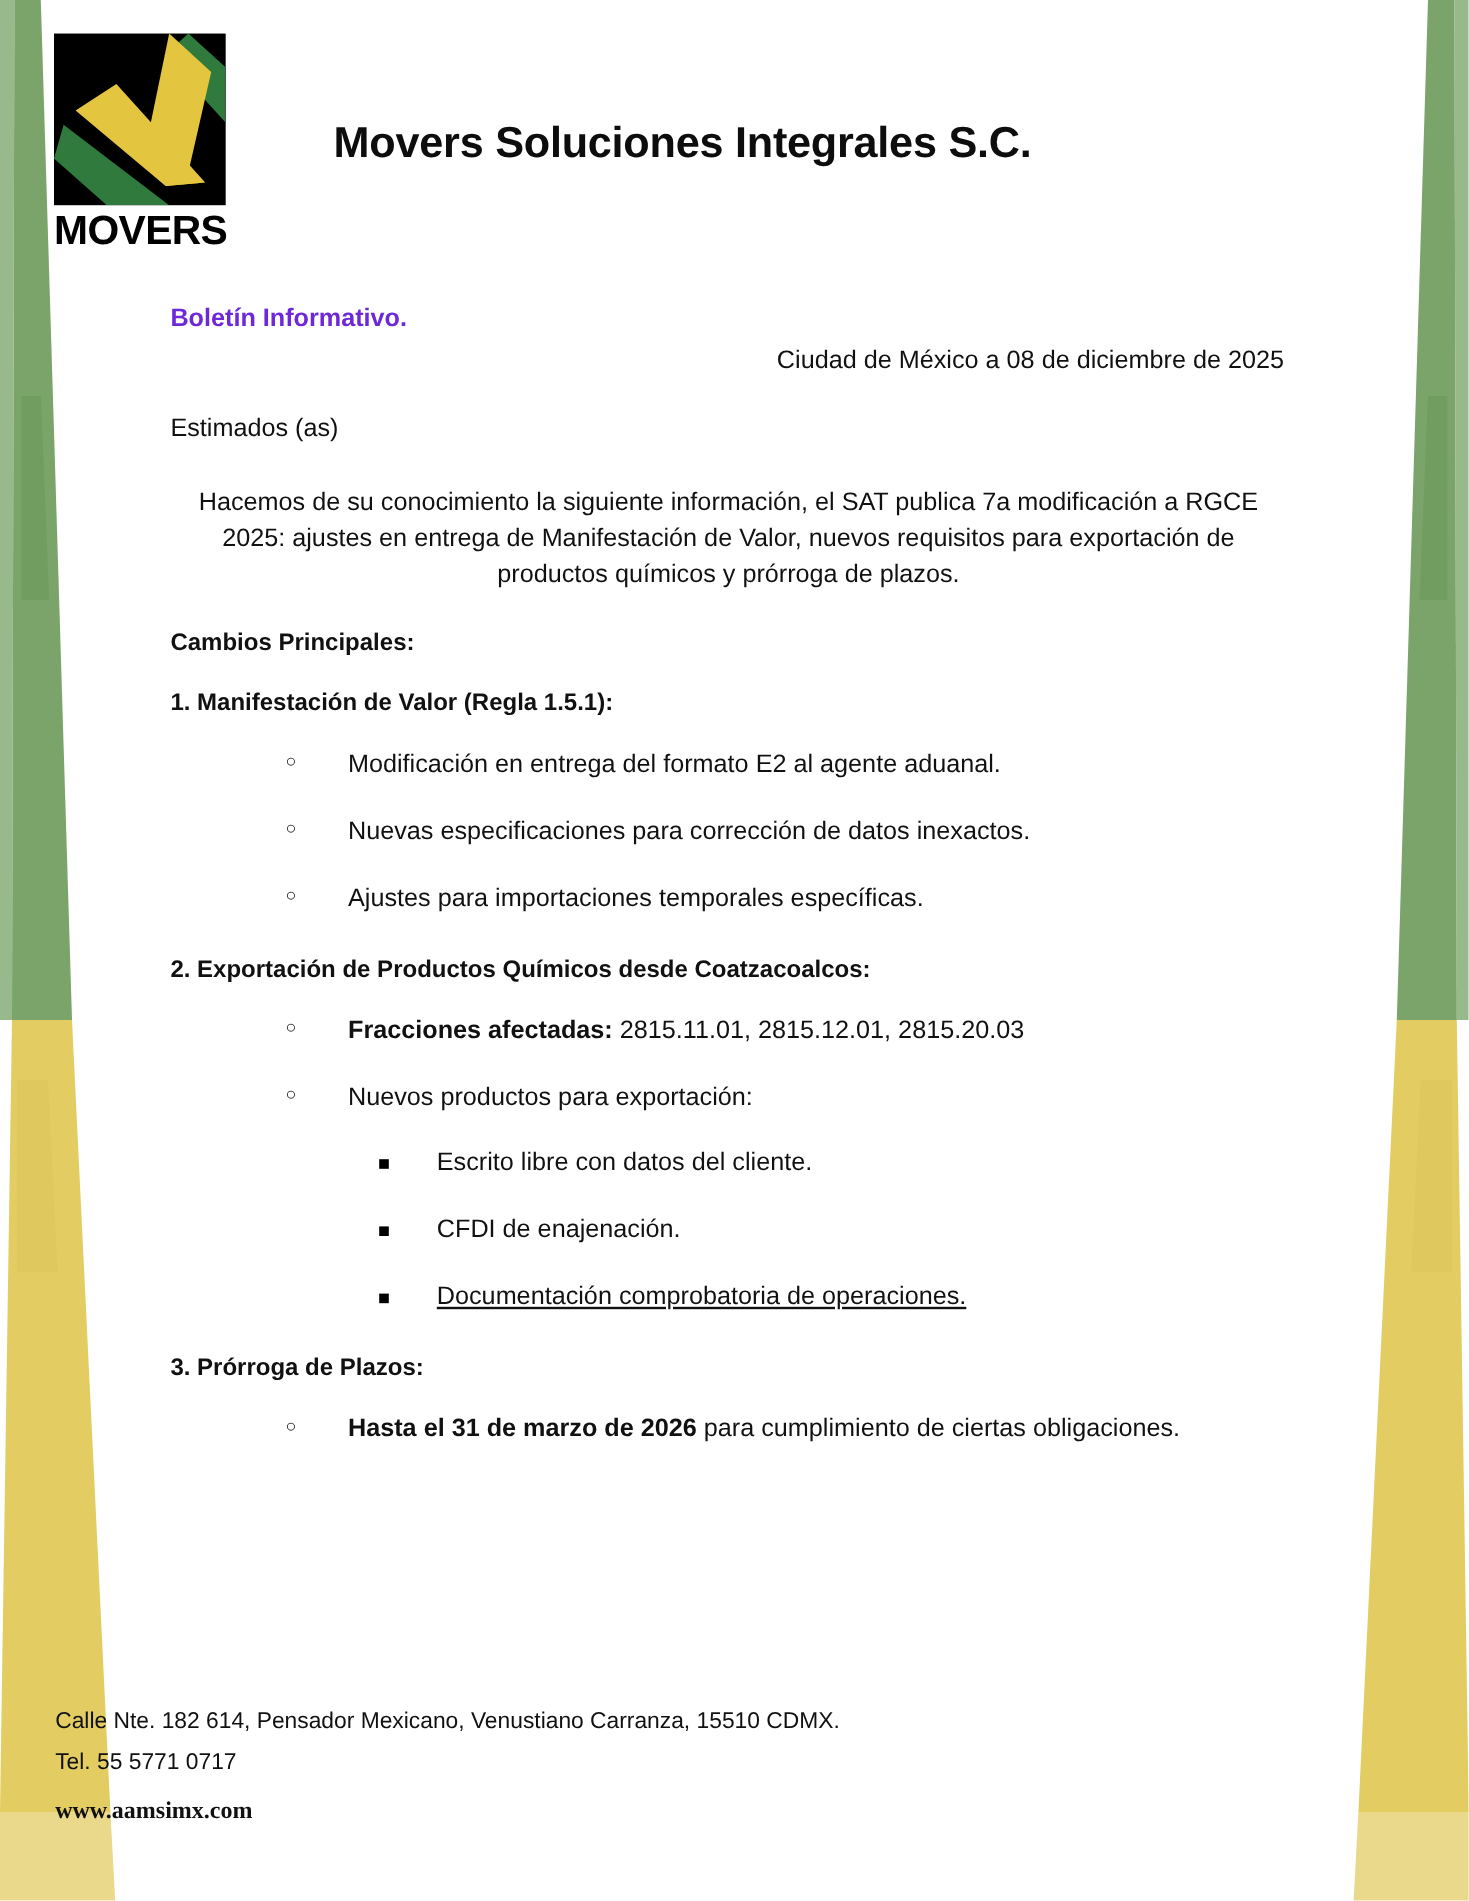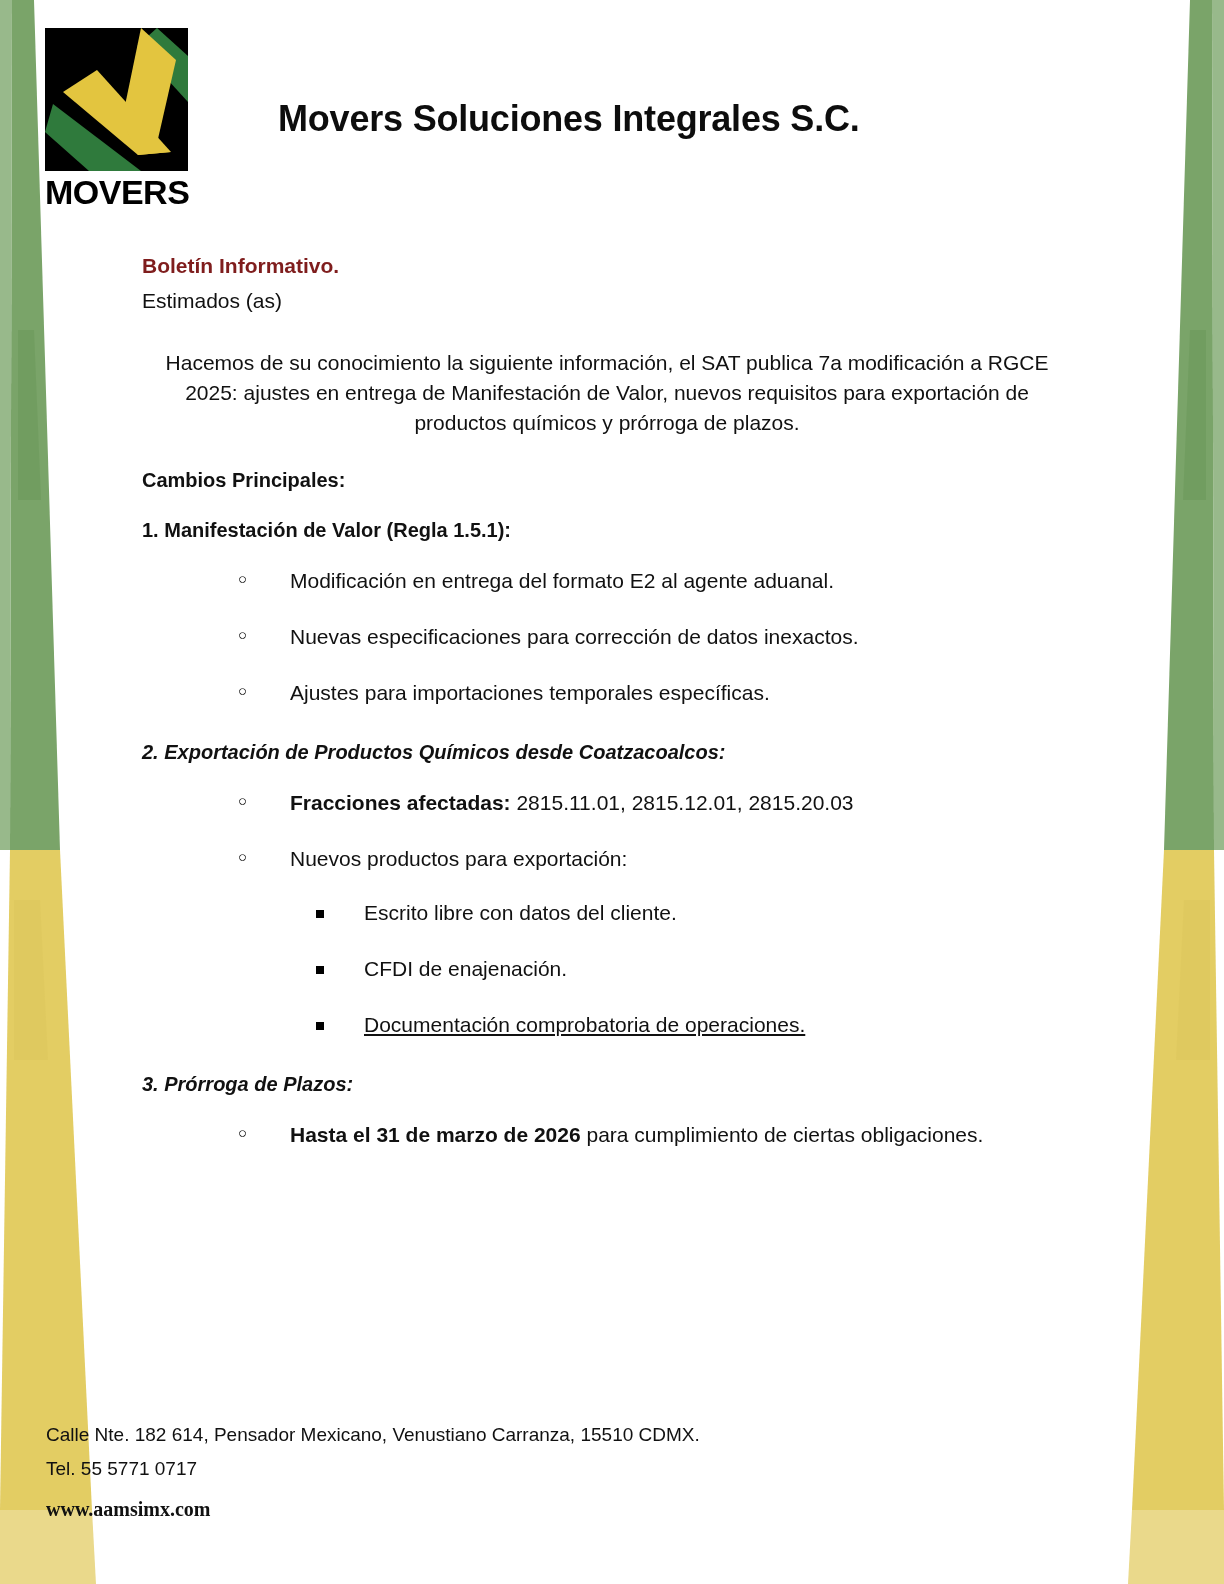--- a/index.html
+++ b/index.html
@@ -76,21 +76,21 @@
   .content {
     position: absolute;
     left: 142px;
     top: 252px;
     width: 930px;
     color: #111111;
   }
   .bulletin-label {
     font-size: 21px;
     font-weight: bold;
-    color: #7f1d1d;
+    color: #6d28d9;
     margin: 0 0 6px 0;
     line-height: 28px;
   }
   .dateline {
     text-align: right;
     font-size: 21px;
     line-height: 30px;
     color: #111111;
     margin: 0 0 26px 0;
     padding-right: 2px;
@@ -105,21 +105,21 @@
     line-height: 30px;
     margin: 0 0 28px 0;
     text-align: center;
   }
   .section-heading {
     font-size: 20px;
     font-weight: bold;
     line-height: 28px;
     margin: 0 0 22px 0;
   }
-  .section-heading.top-gap { margin-top: 30px; font-style: italic; }
+  .section-heading.top-gap { margin-top: 30px; }
 
   ul.lvl1 {
     list-style: none;
     margin: 0 0 0 0;
     padding: 0;
   }
   ul.lvl1 > li {
     position: relative;
     padding-left: 148px;
     font-size: 21px;
@@ -226,20 +226,21 @@
         </svg>
       </div>
       <div class="logo-word">MOVERS</div>
     </div>
     <div class="company-title">Movers Soluciones Integrales S.C.</div>
   </div>
 
   <div class="content">
 
     <p class="bulletin-label">Boletín Informativo.</p>
+    <p class="dateline">Ciudad de México a 08 de diciembre de 2025</p>
     <p class="greeting">Estimados (as)</p>
     <p class="intro">Hacemos de su conocimiento la siguiente información, el SAT publica 7a modificación a RGCE 2025: ajustes en entrega de Manifestación de Valor, nuevos requisitos para exportación de productos químicos y prórroga de plazos.</p>
 
     <p class="section-heading">Cambios Principales:</p>
 
     <p class="section-heading">1. Manifestación de Valor (Regla 1.5.1):</p>
     <ul class="lvl1">
       <li>
         <span>Modificación en entrega del formato E2 al agente aduanal.</span>
       </li>

